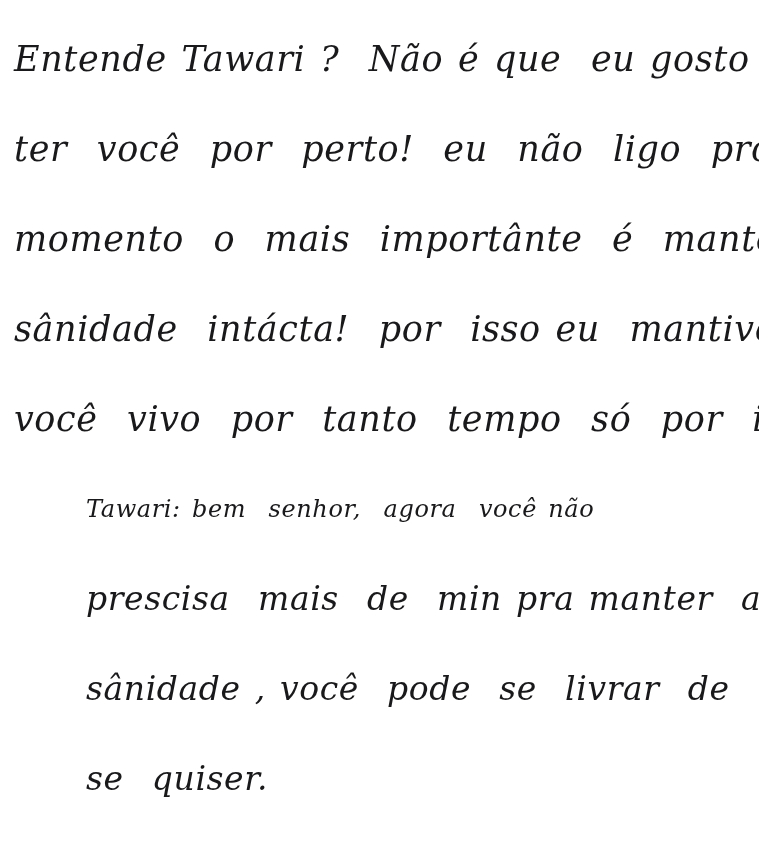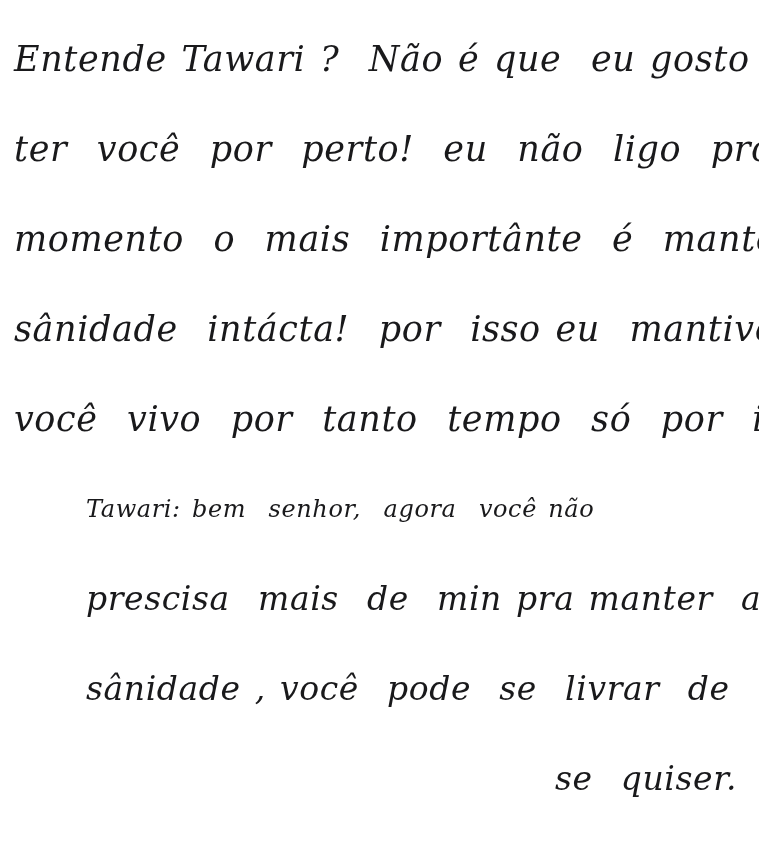--- a/index.html
+++ b/index.html
@@ -31,21 +31,20 @@
     font-style: italic;
     font-size: 35px;
     line-height: 90px;
     letter-spacing: 0.6px;
     white-space: pre;
     word-spacing: 3px;
   }
   .line.indent {
     padding-left: 72px;
     font-size: 33px;
-    text-align: right;
   }
   .line.speaker {
     padding-left: 72px;
     font-size: 24px;
   }
 </style>
 </head>
 <body>
 
 <div class="page">

